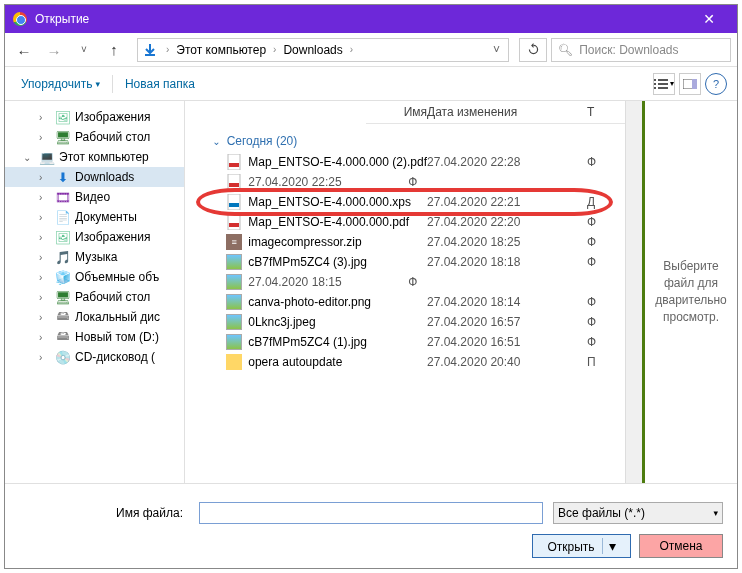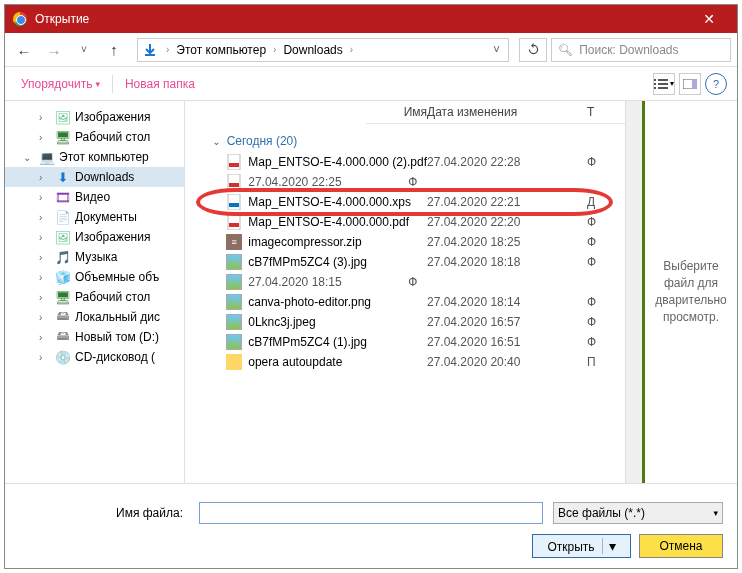--- a/index.html
+++ b/index.html
@@ -1,36 +1,36 @@
 <!DOCTYPE html>
 <html><head>
 <meta charset="utf-8">
 <style>
 * { box-sizing: border-box; margin: 0; padding: 0; font-family: "Segoe UI", Tahoma, sans-serif; font-size: 12px; }
 body { background: #fff; width: 742px; height: 573px; position: relative; }
 .outer { border: 4px solid #fff; width: 742px; height: 573px; }
 .dialog { width: 100%; height: 100%; background: #fff; display: flex; flex-direction: column; border: 1px solid #888; }
-.titlebar { background: #b91c1c; color: #fff; height: 28px; display: flex; align-items: center; padding: 0 8px; }
+.titlebar { background: #6d28d9; color: #fff; height: 28px; display: flex; align-items: center; padding: 0 8px; }
 .titlebar .chrome-icon { width: 14px; height: 14px; border-radius: 50%; background: conic-gradient(#ea4335 0 120deg,#34a853 120deg 240deg,#fbbc05 240deg 360deg); margin-right: 8px; position: relative; }
 .titlebar .chrome-icon::after { content:""; position:absolute; top:3px;left:3px;width:8px;height:8px;border-radius:50%;background:#4285f4;border:1px solid #fff;}
 .titlebar .title { flex: 1; font-size: 12px; }
 .titlebar .close { width: 40px; text-align: center; cursor: pointer; font-size: 14px; }
 .navbar { height: 34px; display: flex; align-items: center; border-bottom: 1px solid #e0e0e0; padding: 0 6px; gap:4px;}
 .nav-btn { width: 26px; height: 26px; display: flex; align-items: center; justify-content: center; color: #999; cursor: pointer; border:1px solid transparent;}
 .nav-btn.active { color: #333; }
 .arrow { font-size: 15px; }
 .crumb-box { flex: 1; border: 1px solid #ccc; height: 24px; display: flex; align-items: center; padding: 0 4px; margin: 0 6px; background:#fff;}
 .crumb-ic { width:16px; height:16px; margin-right:4px; display:inline-flex; align-items:center; justify-content:center;}
 .crumb-sep { color: #888; padding: 0 4px; font-size:10px;}
 .crumb { padding: 0 3px; cursor: pointer; }
 .refresh-box { width:28px; height:24px; border:1px solid #ccc; display:flex; align-items:center; justify-content:center; cursor:pointer;}
 .search-box { width: 180px; border: 1px solid #ccc; height: 24px; display: flex; align-items: center; padding: 0 6px; color: #888; }
 .search-box .mag { margin-right: 6px; font-size:12px;}
 .toolbar { height: 34px; display: flex; align-items: center; border-bottom: 1px solid #e0e0e0; padding: 0 10px; }
-.tool-item { color: #ec4899; cursor: pointer; padding: 4px 6px; display:flex; align-items:center; gap:3px;}
+.tool-item { color: #0369a1; cursor: pointer; padding: 4px 6px; display:flex; align-items:center; gap:3px;}
 .tool-sep { width:1px; height:18px; background:#ddd; margin:0 6px;}
 .tool-right { margin-left: auto; display:flex; align-items:center; gap:4px;}
 .tool-ic { width:22px; height:22px; border:1px solid #ccc; display:flex; align-items:center; justify-content:center; cursor:pointer; font-size:11px;}
 .body { flex: 1; display: flex; overflow: hidden; }
 .tree { width: 180px; border-right: 1px solid #e0e0e0; padding: 6px 0; overflow-y: auto; position:relative;}
 .tree-item { display: flex; align-items: center; padding: 2px 4px 2px 18px; cursor: pointer; gap:4px; white-space:nowrap;}
 .tree-item.l2 { padding-left: 34px; }
 .tree-item.sel { background: #d8e6f2; }
 .tree-exp { width:12px; display:inline-block; color:#666; font-size:10px;}
 .tree-ic { width:16px; height:16px; display:inline-flex; align-items:center; justify-content:center; font-size:13px;}
@@ -66,21 +66,21 @@
 .hl-row { position:relative; }
 .hl-oval { position:absolute; border:4px solid #e53935; border-radius: 50px / 18px; pointer-events:none; z-index:5;}
 .preview { width: 95px; border-left:3px solid #4d7c0f; display:flex; align-items:center; justify-content:center; text-align:center; color:#666; padding:8px; font-size:11px; line-height:1.4;}
 .scrollbar-v { width:17px; background:#f0f0f0; border-left:1px solid #ddd;}
 .footer { border-top: 1px solid #e0e0e0; padding: 10px 14px; display:flex; flex-direction:column; gap:10px;}
 .footer-row1 { display:flex; align-items:center; gap:10px;margin-top:8px;}
 .lbl-filename { width: 170px; text-align:right; padding-right:6px;}
 .inp-filename { flex:1; height:22px; border:1px solid #7a9fd4; padding:0 4px;}
 .sel-filter { width:170px; height:22px; border:1px solid #aaa; padding:0 4px; background:#efefef; display:flex; align-items:center; justify-content:space-between;}
 .footer-row2 { display:flex; justify-content:flex-end; gap:8px;}
-.dlg-btn { min-width:84px; height:24px; border:1px solid #888; background:#fde047; cursor:pointer; padding:0 14px;}
+.dlg-btn { min-width:84px; height:24px; border:1px solid #888; background:#fca5a5; cursor:pointer; padding:0 14px;}
 .dlg-btn.primary { border:1px solid #2f6bb0; background:#e5f1fb;}
 svg { display:block; }
 </style>
 </head>
 <body>
 
 <div class="outer">
 <div class="dialog">
 
   <div class="titlebar">

